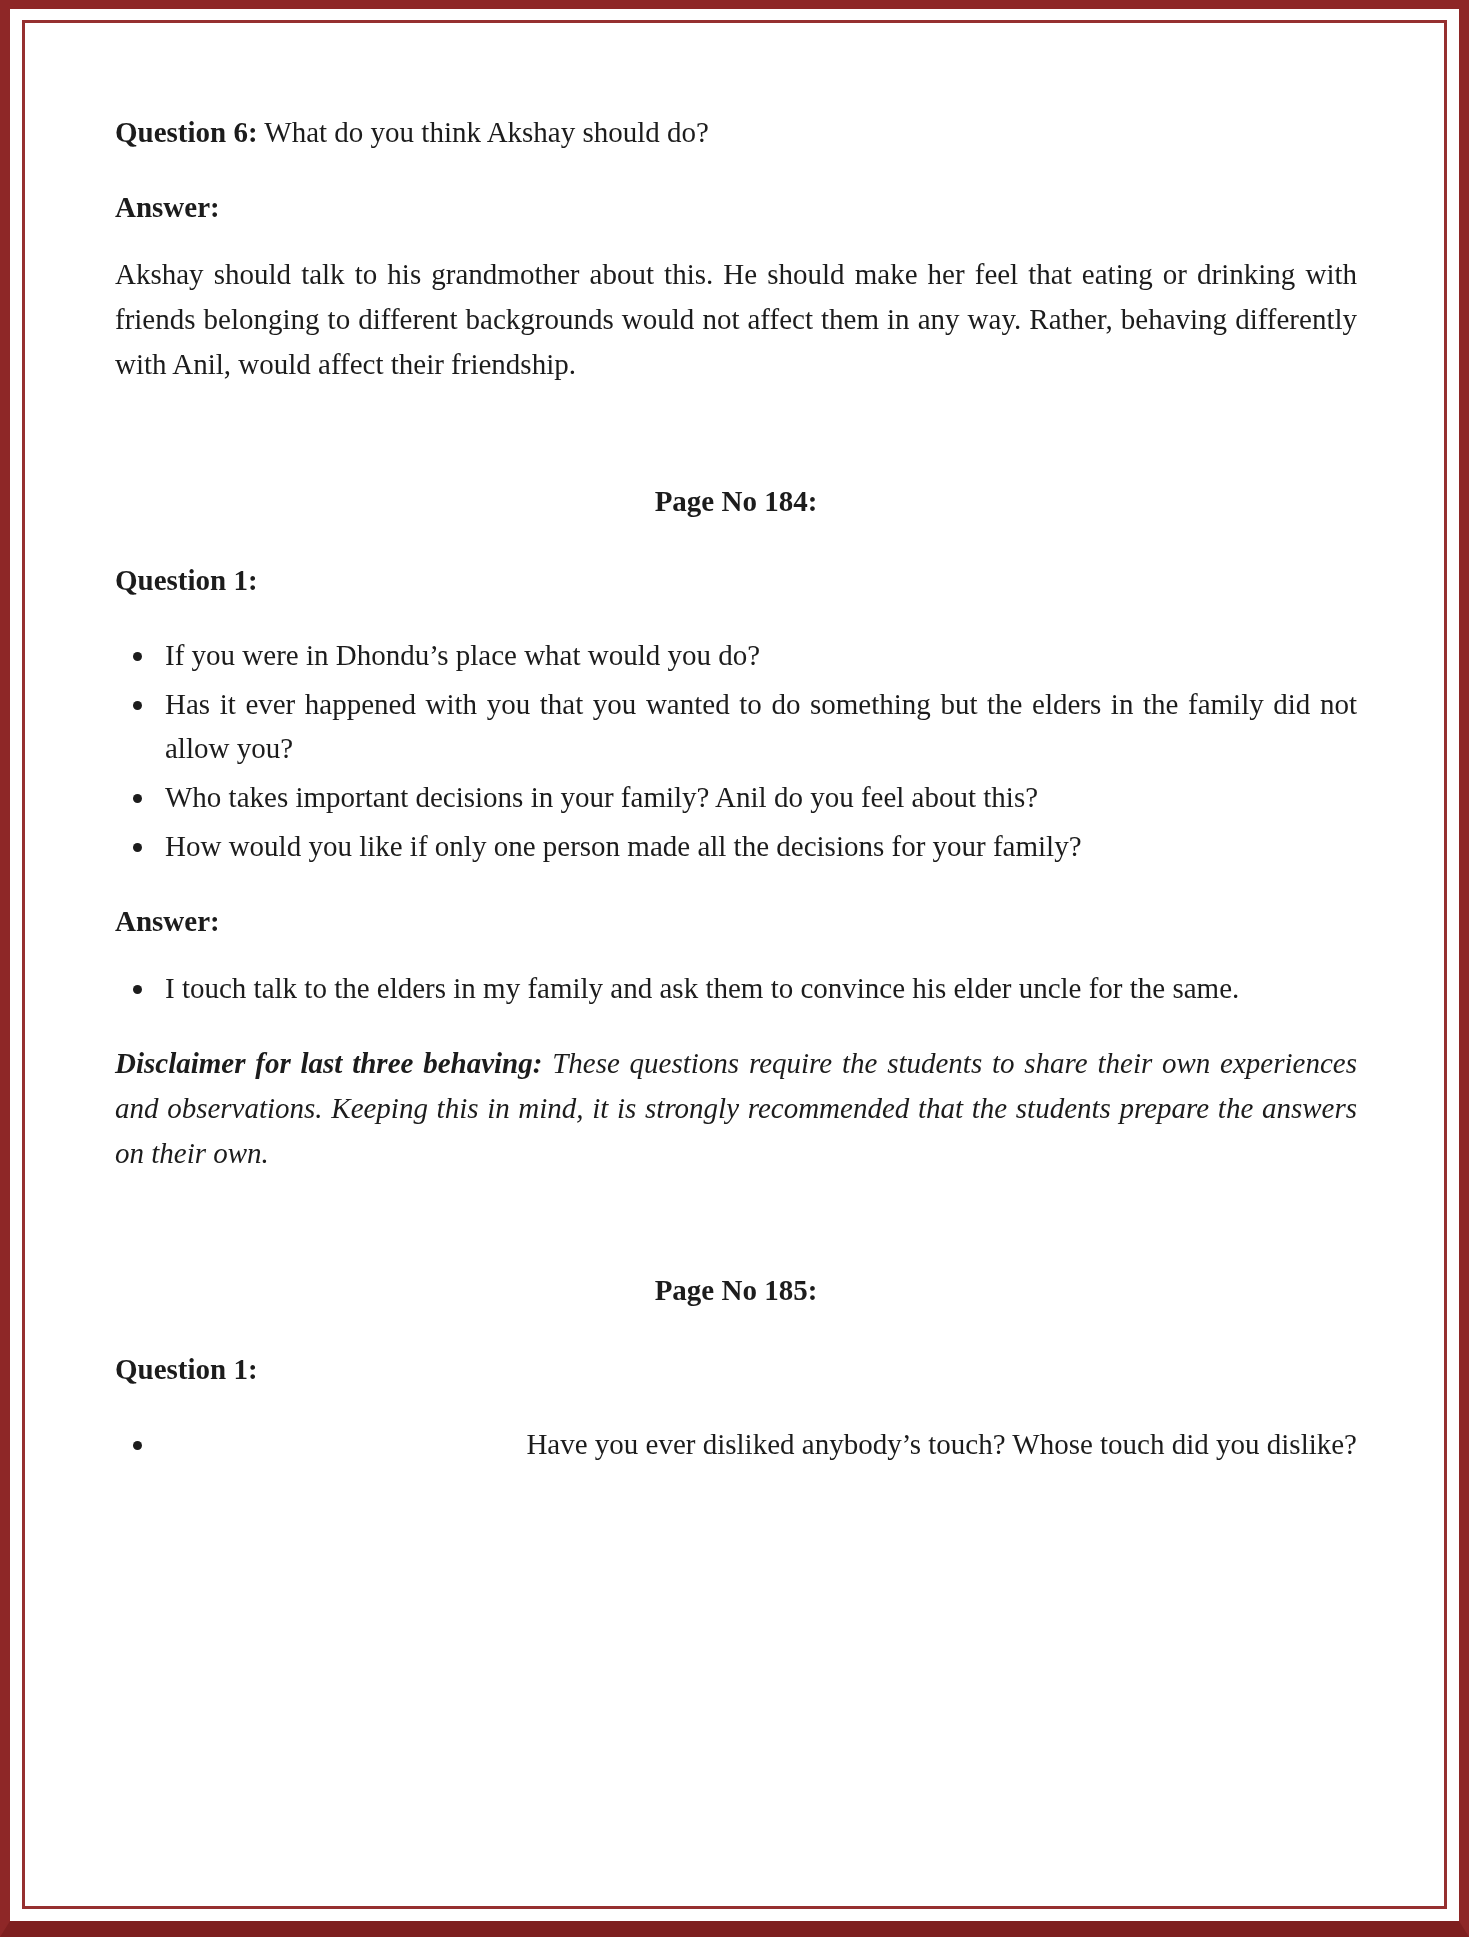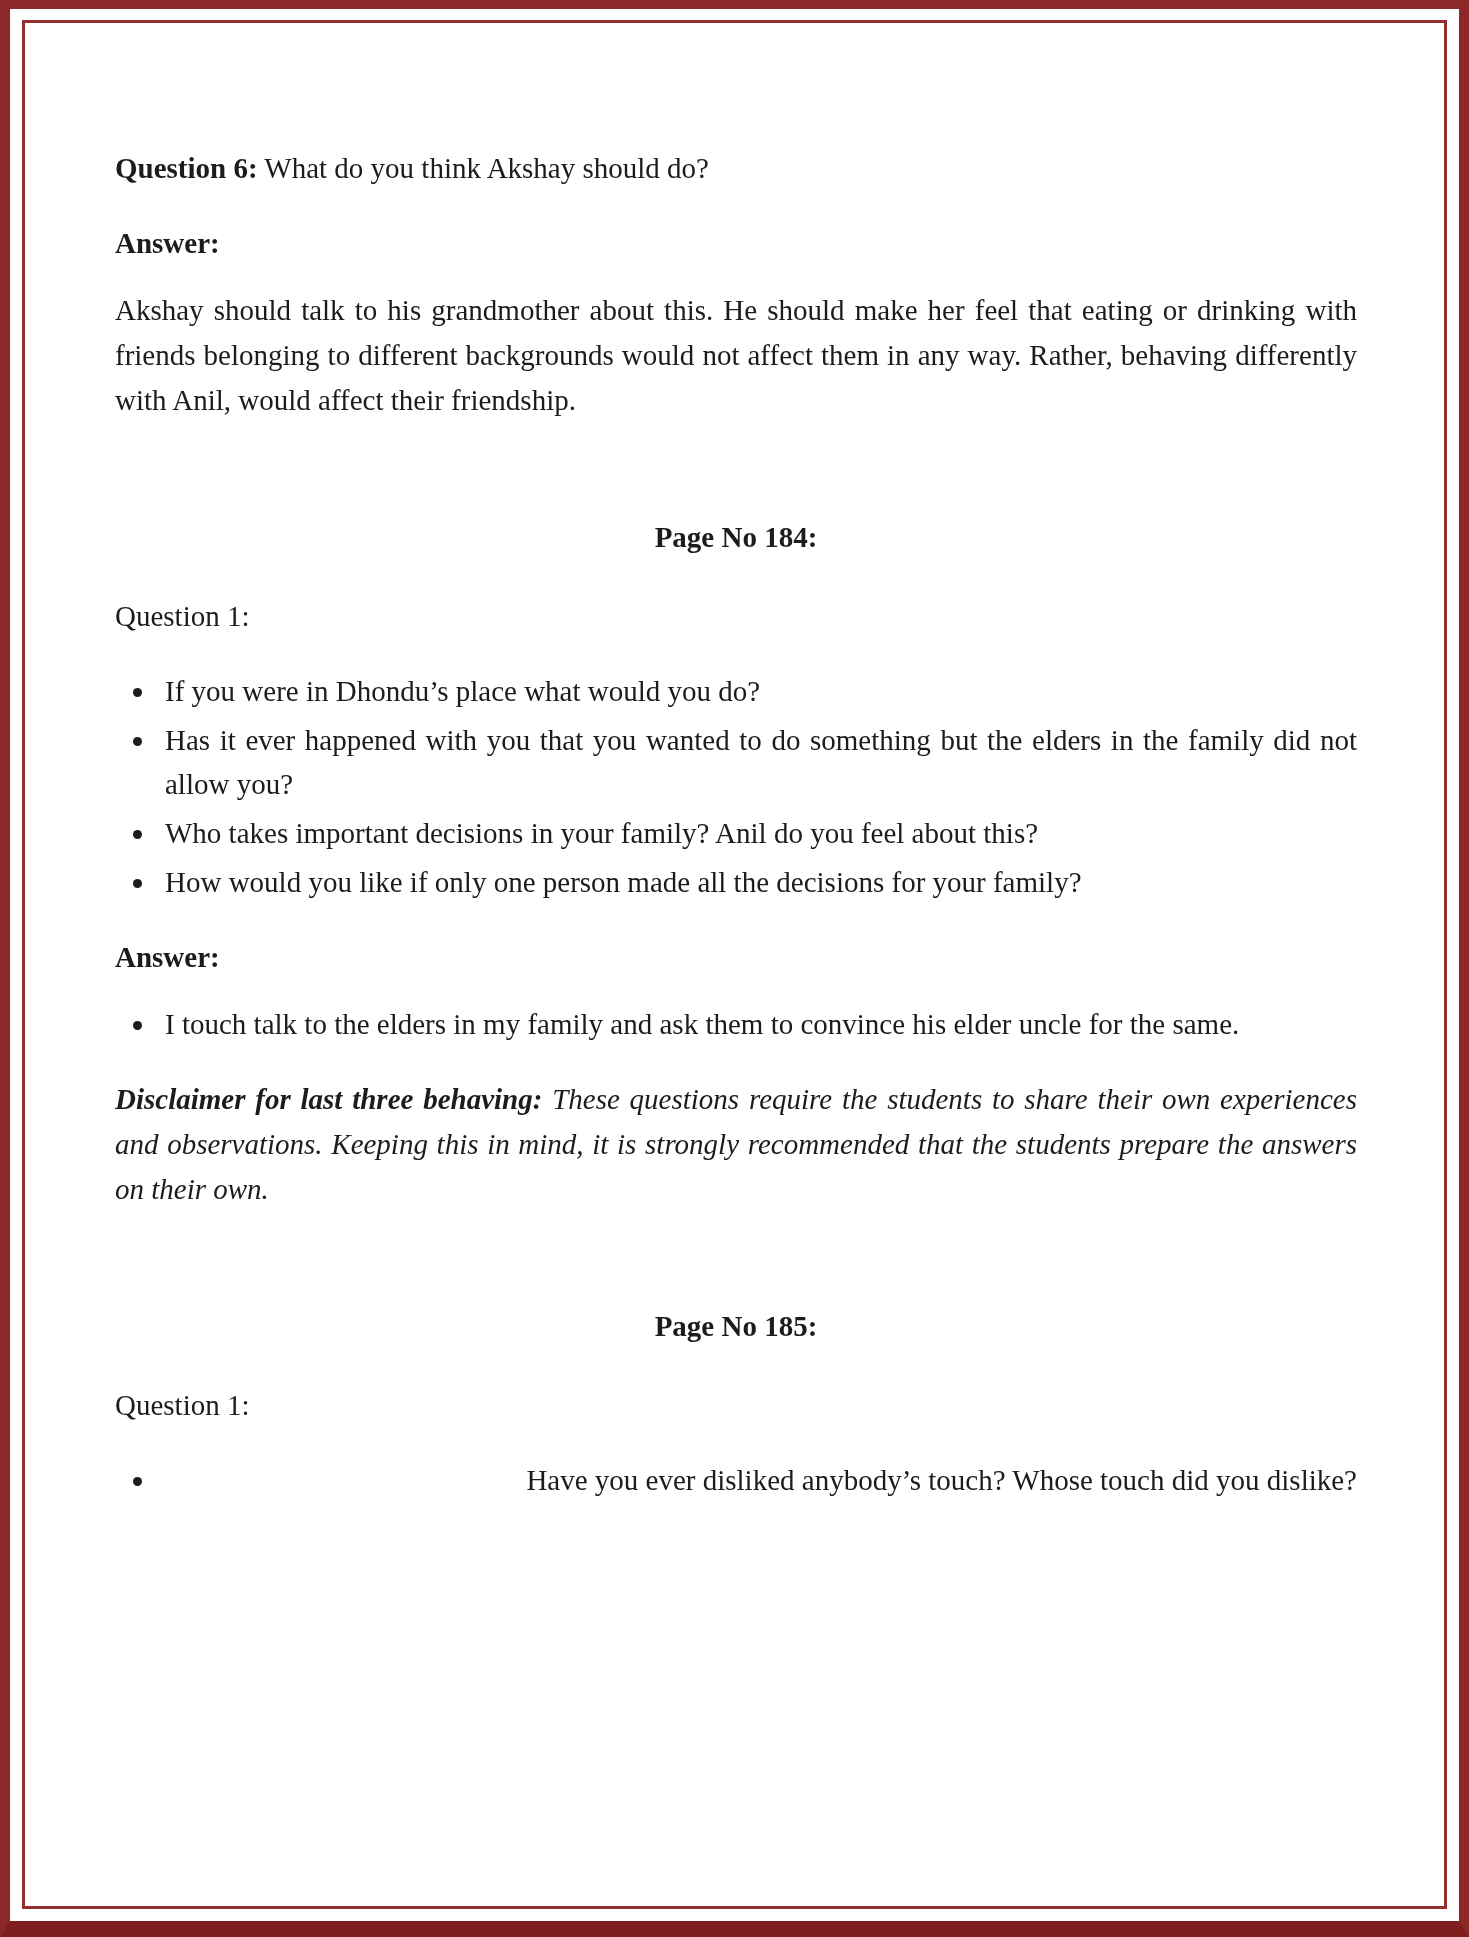--- a/index.html
+++ b/index.html
@@ -33,35 +33,34 @@
     pointer-events: none;
   }
   .content {
     position: absolute;
     left: 115px;
     right: 112px;
     top: 0;
     padding-top: 110px;
     font-size: 29px;
     line-height: 1.55;
-    margin-top: 36px;
   }
   p { margin: 0 0 28px 0; }
   .justify { text-align: justify; }
   .bold { font-weight: bold; }
   .qline { margin-bottom: 30px; }
   .answer-label { margin-bottom: 22px; }
   .page-heading {
     text-align: center;
     font-weight: bold;
     margin-top: 92px;
     margin-bottom: 34px;
   }
   .question-label {
-    font-weight: normal;
+    font-weight: bold;
     margin-bottom: 30px;
   }
   ul.bullets {
     margin: 0 0 30px 0;
     padding-left: 42px;
     list-style: disc;
   }
   ul.bullets li {
     padding-left: 8px;
     margin-bottom: 4px;

